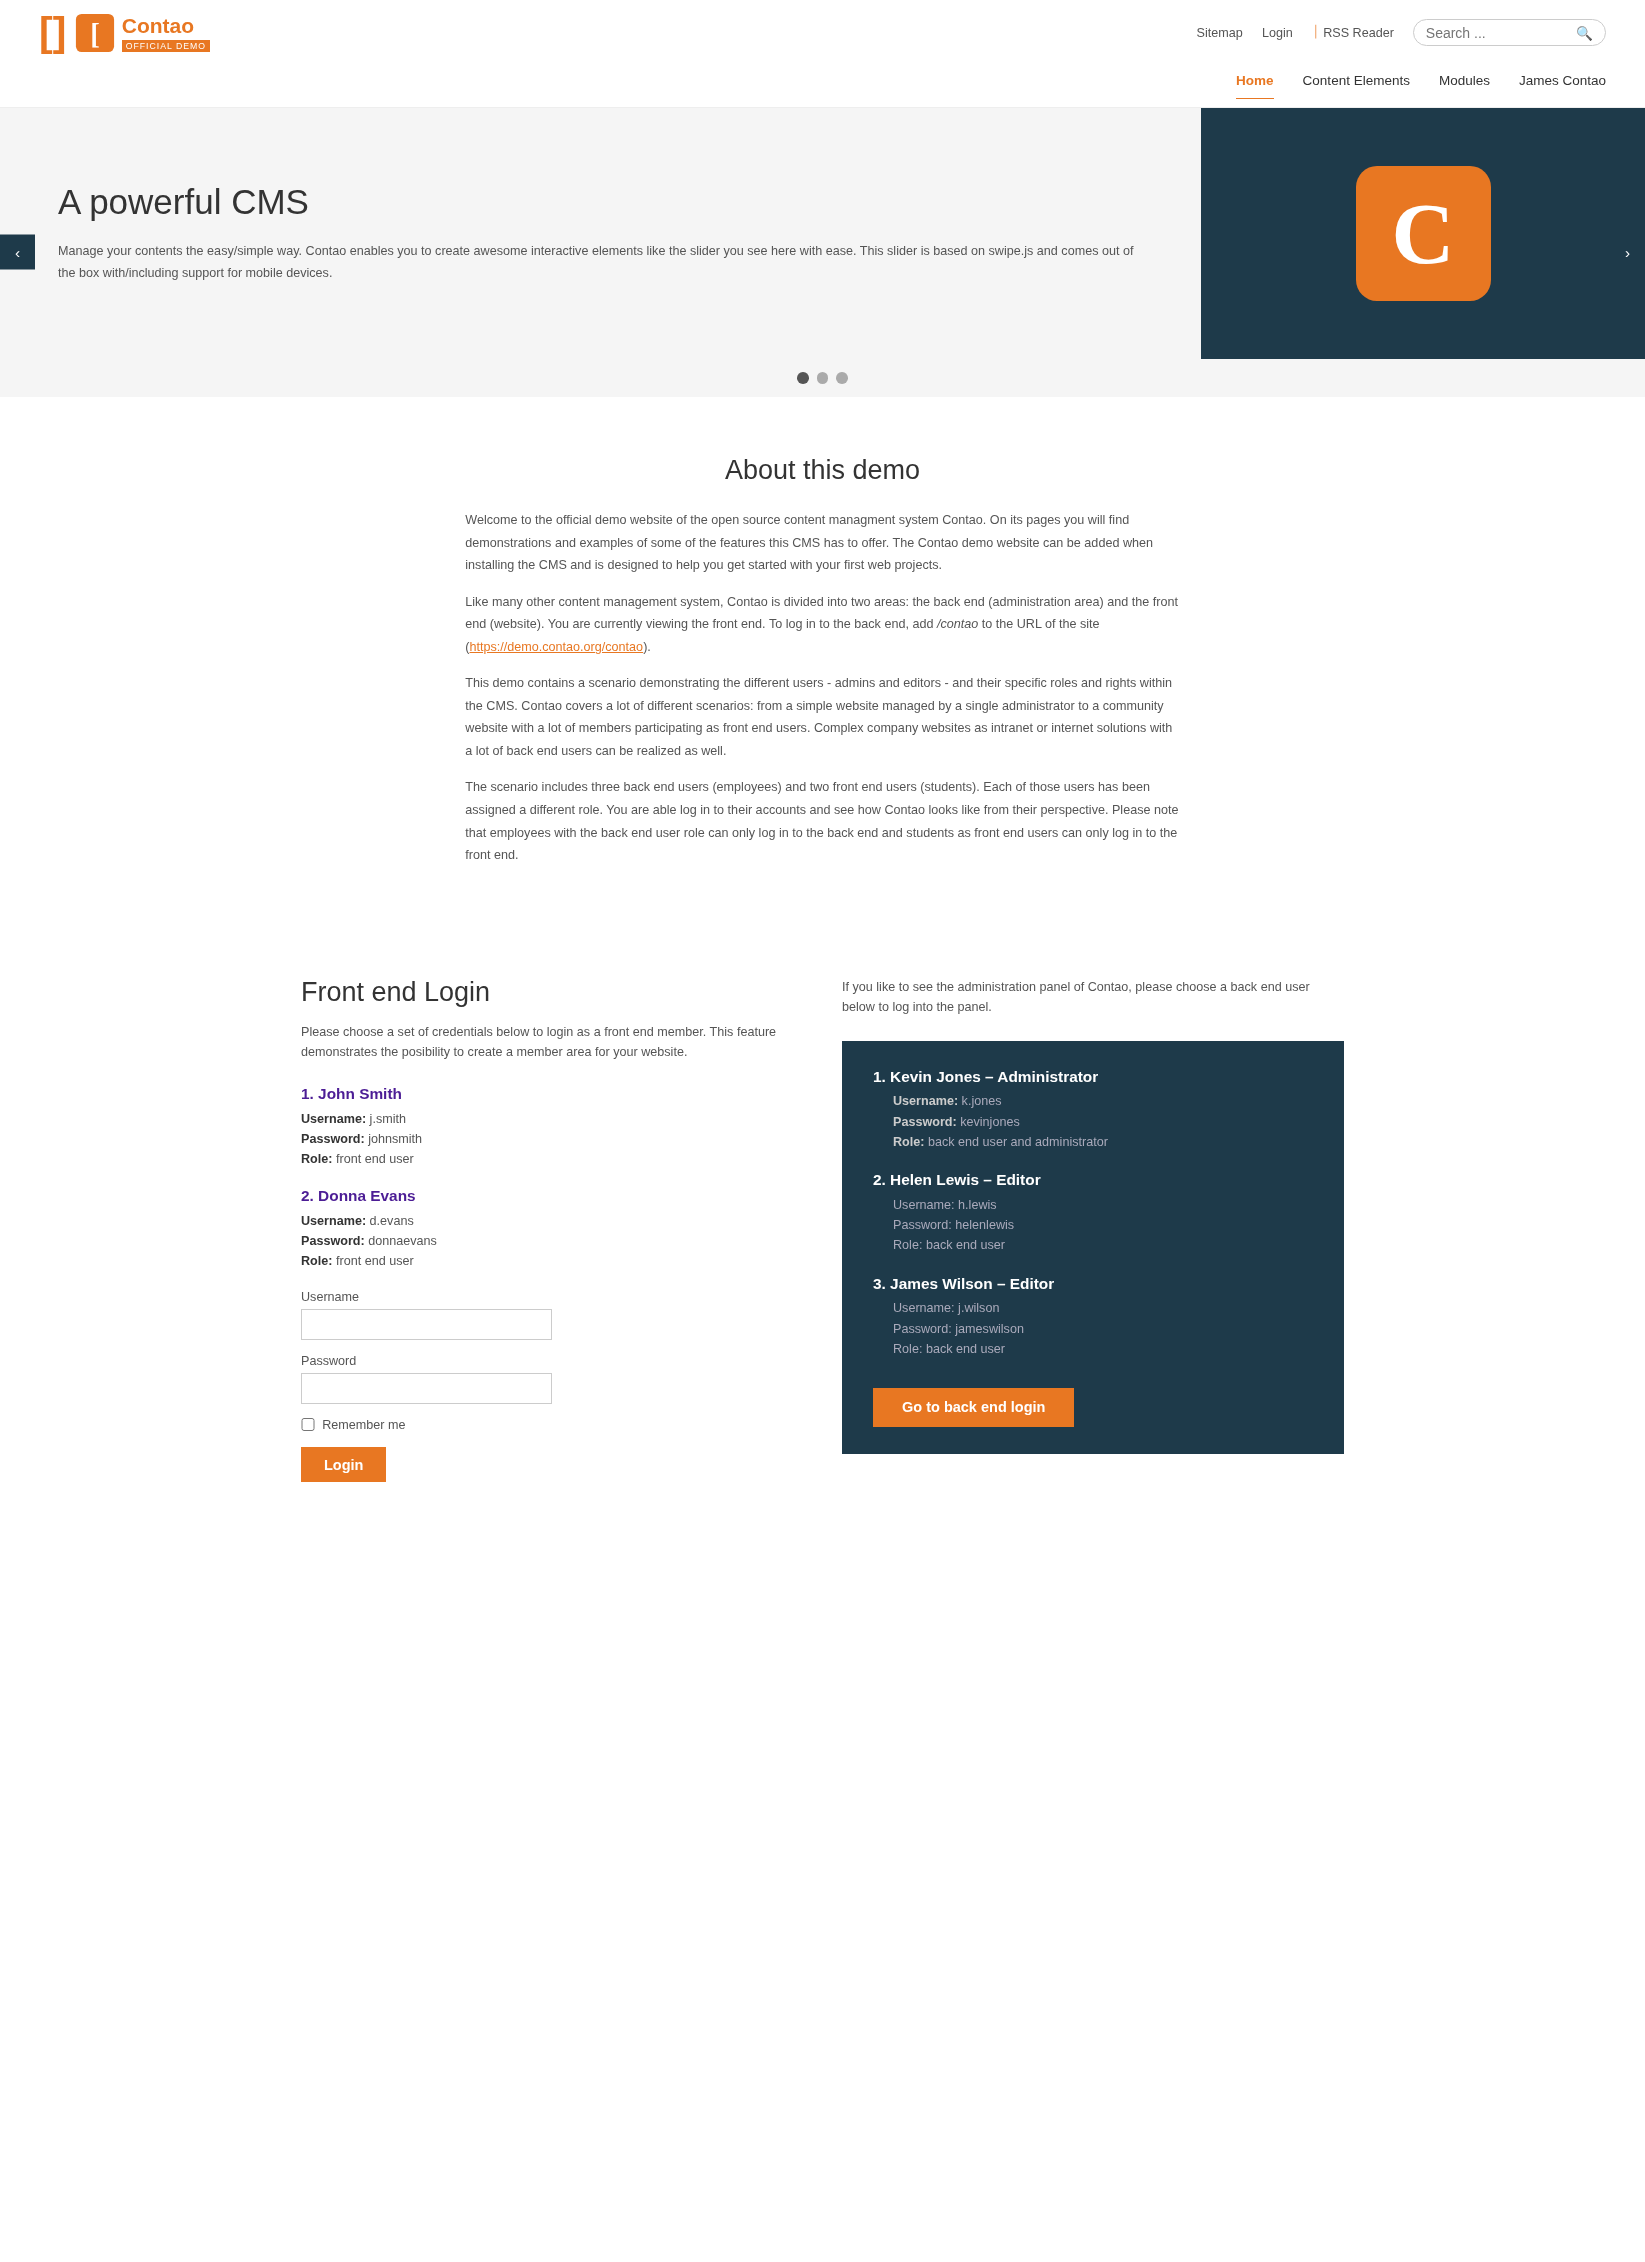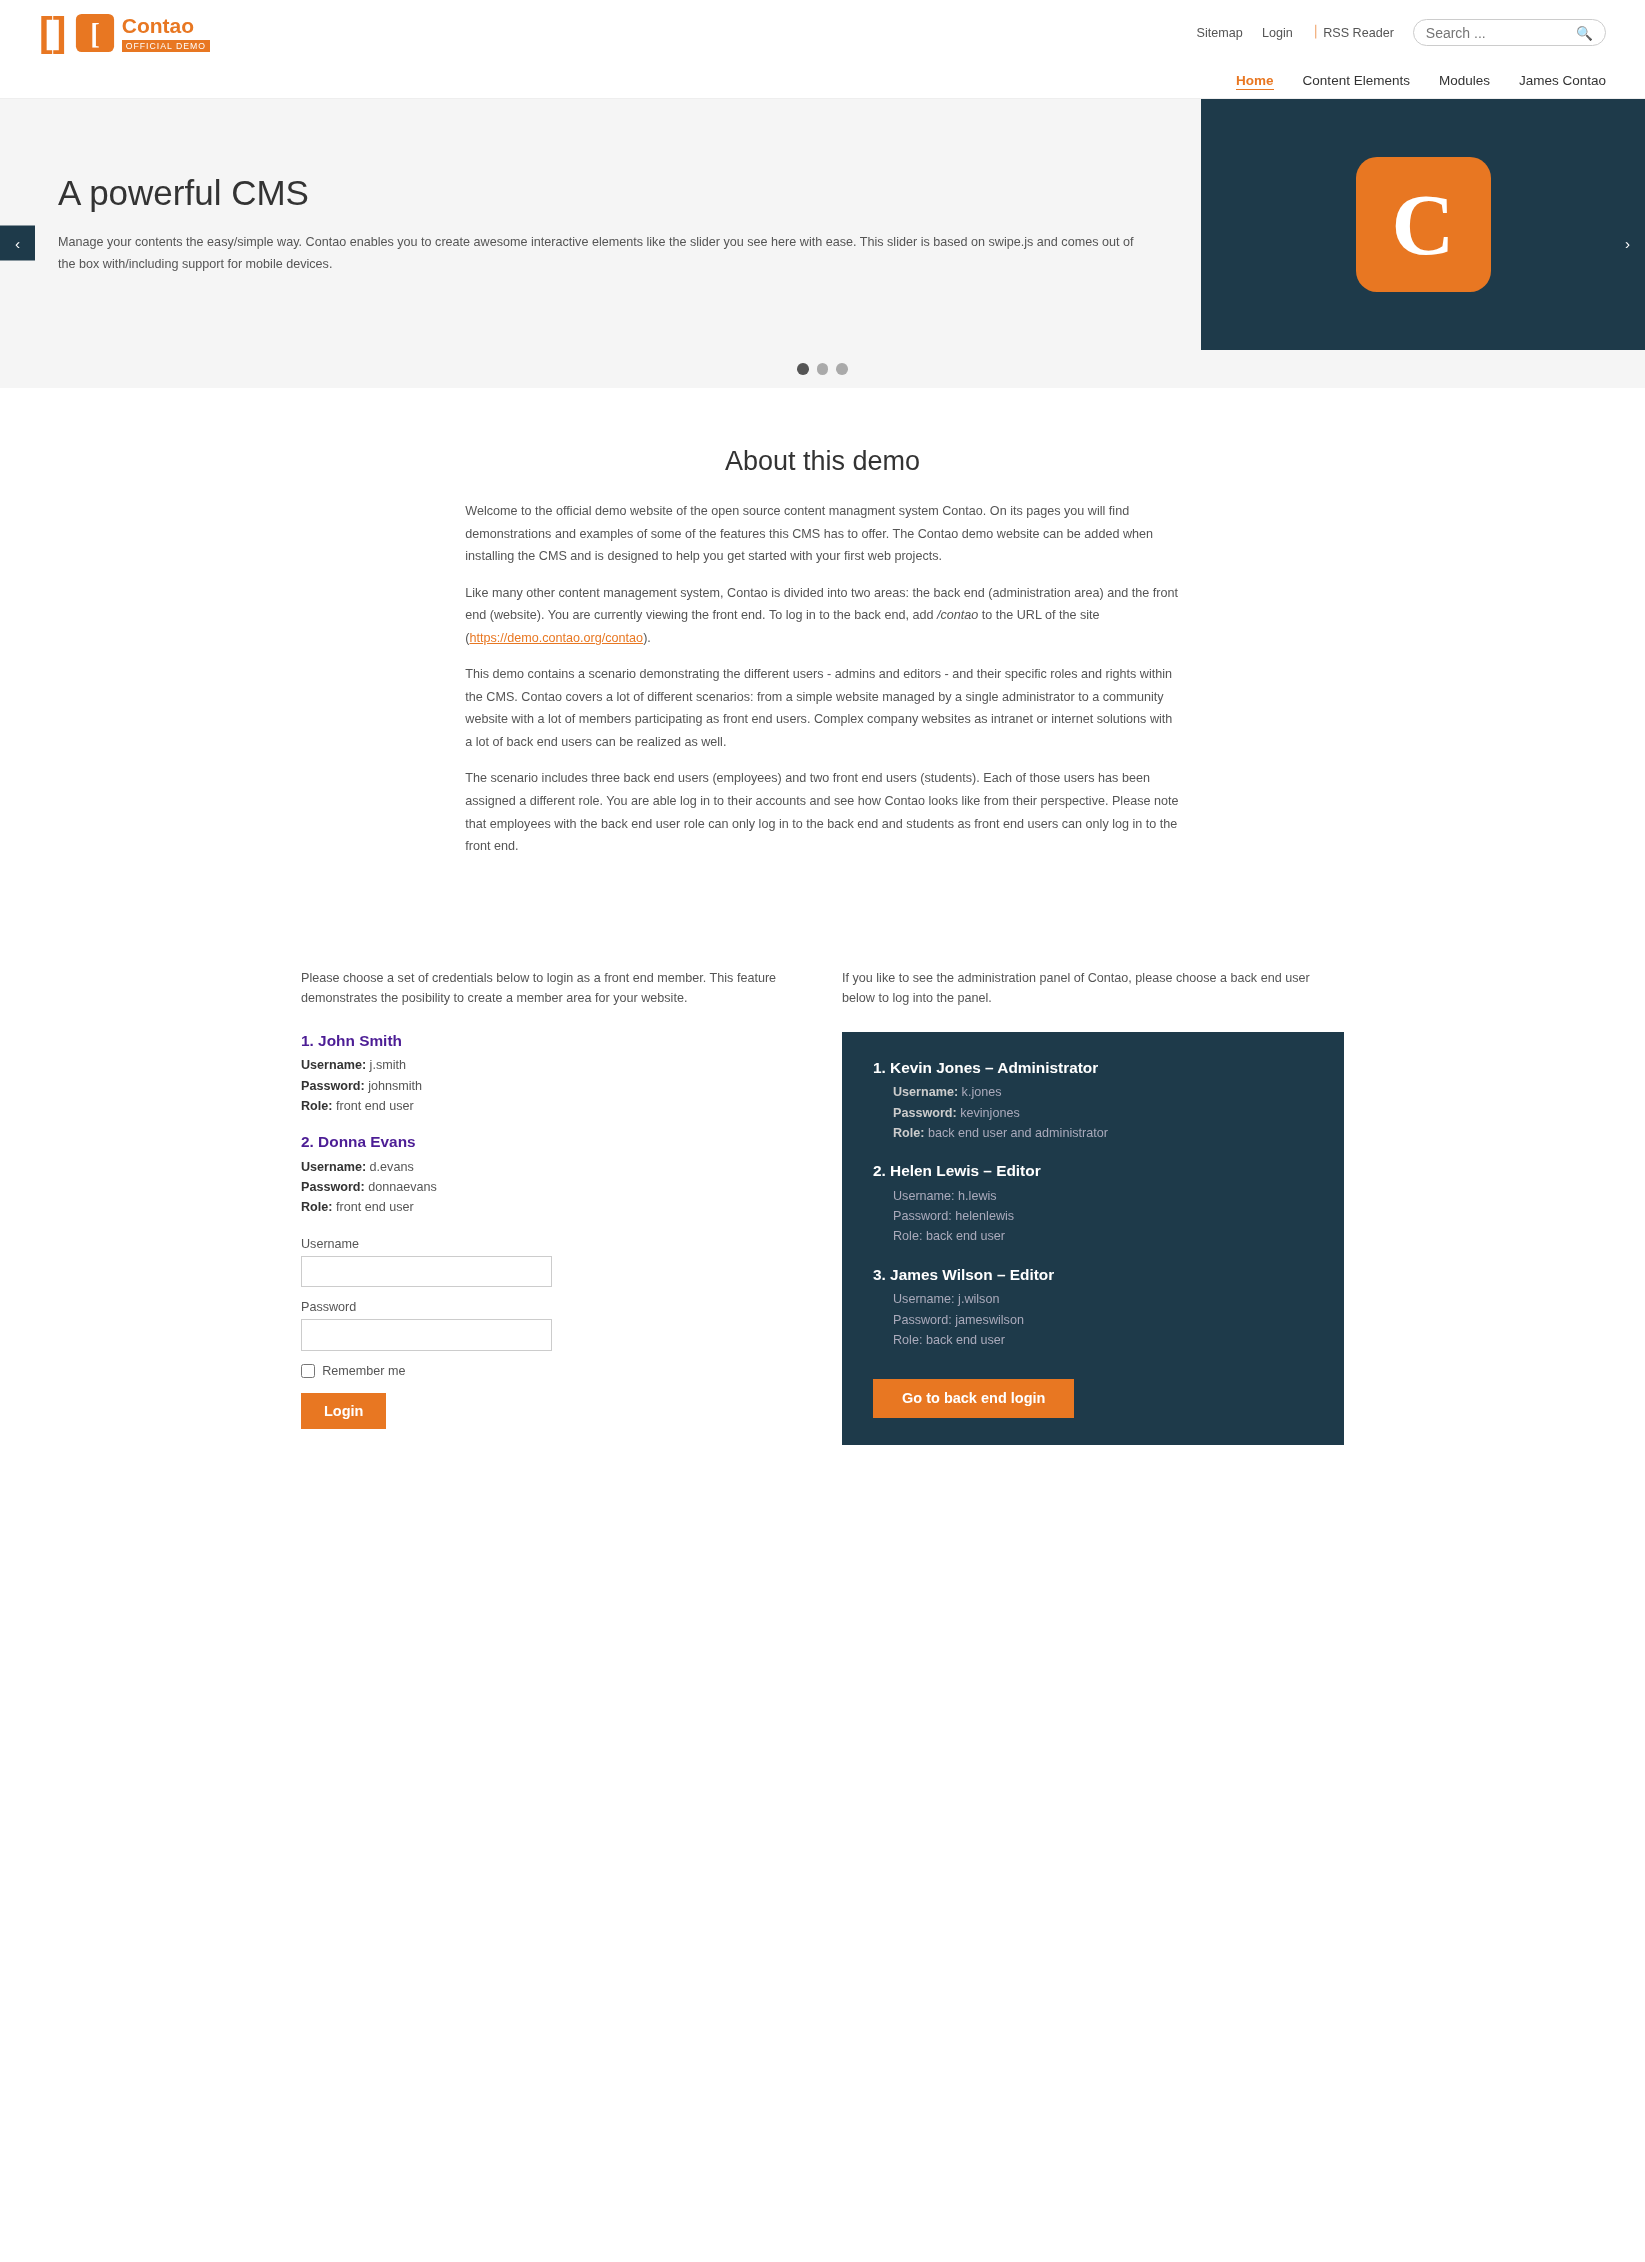--- a/index.html
+++ b/index.html
@@ -13,21 +13,21 @@
     .logo-text { display: flex; flex-direction: column; }
     .logo-contao { color: #e87722; font-size: 21px; font-weight: bold; }
     .logo-official { background: #e87722; color: #fff; font-size: 8.7px; padding: 1px 3.9px; letter-spacing: 1px; margin-top: 1.9px; }
     .header-links { display: flex; align-items: center; gap: 19.3px; font-size: 12.6px; color: #555; }
     .header-links a { color: #555; text-decoration: none; }
     .rss-link { display: flex; align-items: center; gap: 3.9px; }
     .search-box { display: flex; align-items: center; border: 1px solid #ccc; border-radius: 19.3px; padding: 4.8px 11.6px; gap: 5.8px; }
     .search-box input { border: none; outline: none; font-size: 14px; width: 145px; color: #999; }
     .search-icon-btn { background: none; border: none; cursor: pointer; color: #999; font-size: 13.5px; }
     .nav { display: flex; justify-content: flex-end; padding: 7.7px 0; gap: 29px; }
-    .nav a { text-decoration: none; color: #333; font-size: 13.5px; padding-bottom: 1px; }
+    .nav a { text-decoration: none; color: #333; font-size: 13.5px; padding-bottom: 10px; }
     .nav a.active { color: #e87722; border-bottom: 1.9px solid #e87722; font-weight: bold; }
 
     
     .slider-section { background: #7dd3fc; position: relative; }
     .slider-container { display: flex; align-items: stretch; min-height: 251px; }
     .slider-text { flex: 1; padding: 48px 58px; background: #f5f5f5; display: flex; flex-direction: column; justify-content: center; }
     .slider-text h1 { font-size: 35px; color: #333; margin-bottom: 19.3px; font-weight: 300; }
     .slider-text p { font-size: 12.6px; color: #555; line-height: 1.7; }
     .slider-image { width: 444px; background: #1e3a4a; display: flex; align-items: center; justify-content: center; }
     .contao-logo-big { width: 135px; height: 135px; background: #e87722; border-radius: 21px; display: flex; align-items: center; justify-content: center; }
@@ -138,20 +138,21 @@
   <h2>About this demo</h2>
   <p>Welcome to the official demo website of the open source content managment system Contao. On its pages you will find demonstrations and examples of some of the features this CMS has to offer. The Contao demo website can be added when installing the CMS and is designed to help you get started with your first web projects.</p>
   <p>Like many other content management system, Contao is divided into two areas: the back end (administration area) and the front end (website). You are currently viewing the front end. To log in to the back end, add <em>/contao</em> to the URL of the site (<a href="#">https://demo.contao.org/contao</a>).</p>
   <p>This demo contains a scenario demonstrating the different users - admins and editors - and their specific roles and rights within the CMS. Contao covers a lot of different scenarios: from a simple website managed by a single administrator to a community website with a lot of members participating as front end users. Complex company websites as intranet or internet solutions with a lot of back end users can be realized as well.</p>
   <p>The scenario includes three back end users (employees) and two front end users (students). Each of those users has been assigned a different role. You are able log in to their accounts and see how Contao looks like from their perspective. Please note that employees with the back end user role can only log in to the back end and students as front end users can only log in to the front end.</p>
 </section>
 
 <div class="login-wrapper">
 
   <div class="frontend-login">
+    <h2 class="login-section-title">Front end Login</h2>
     <p class="login-section-desc">Please choose a set of credentials below to login as a front end member. This feature demonstrates the posibility to create a member area for your website.</p>
 
     <div class="user-card">
       <h3>1. John Smith</h3>
       <p>
         <strong>Username:</strong> <span>j.smith</span><br>
         <strong>Password:</strong> <span>johnsmith</span><br>
         <strong>Role:</strong> <span>front end user</span>
       </p>
     </div>

